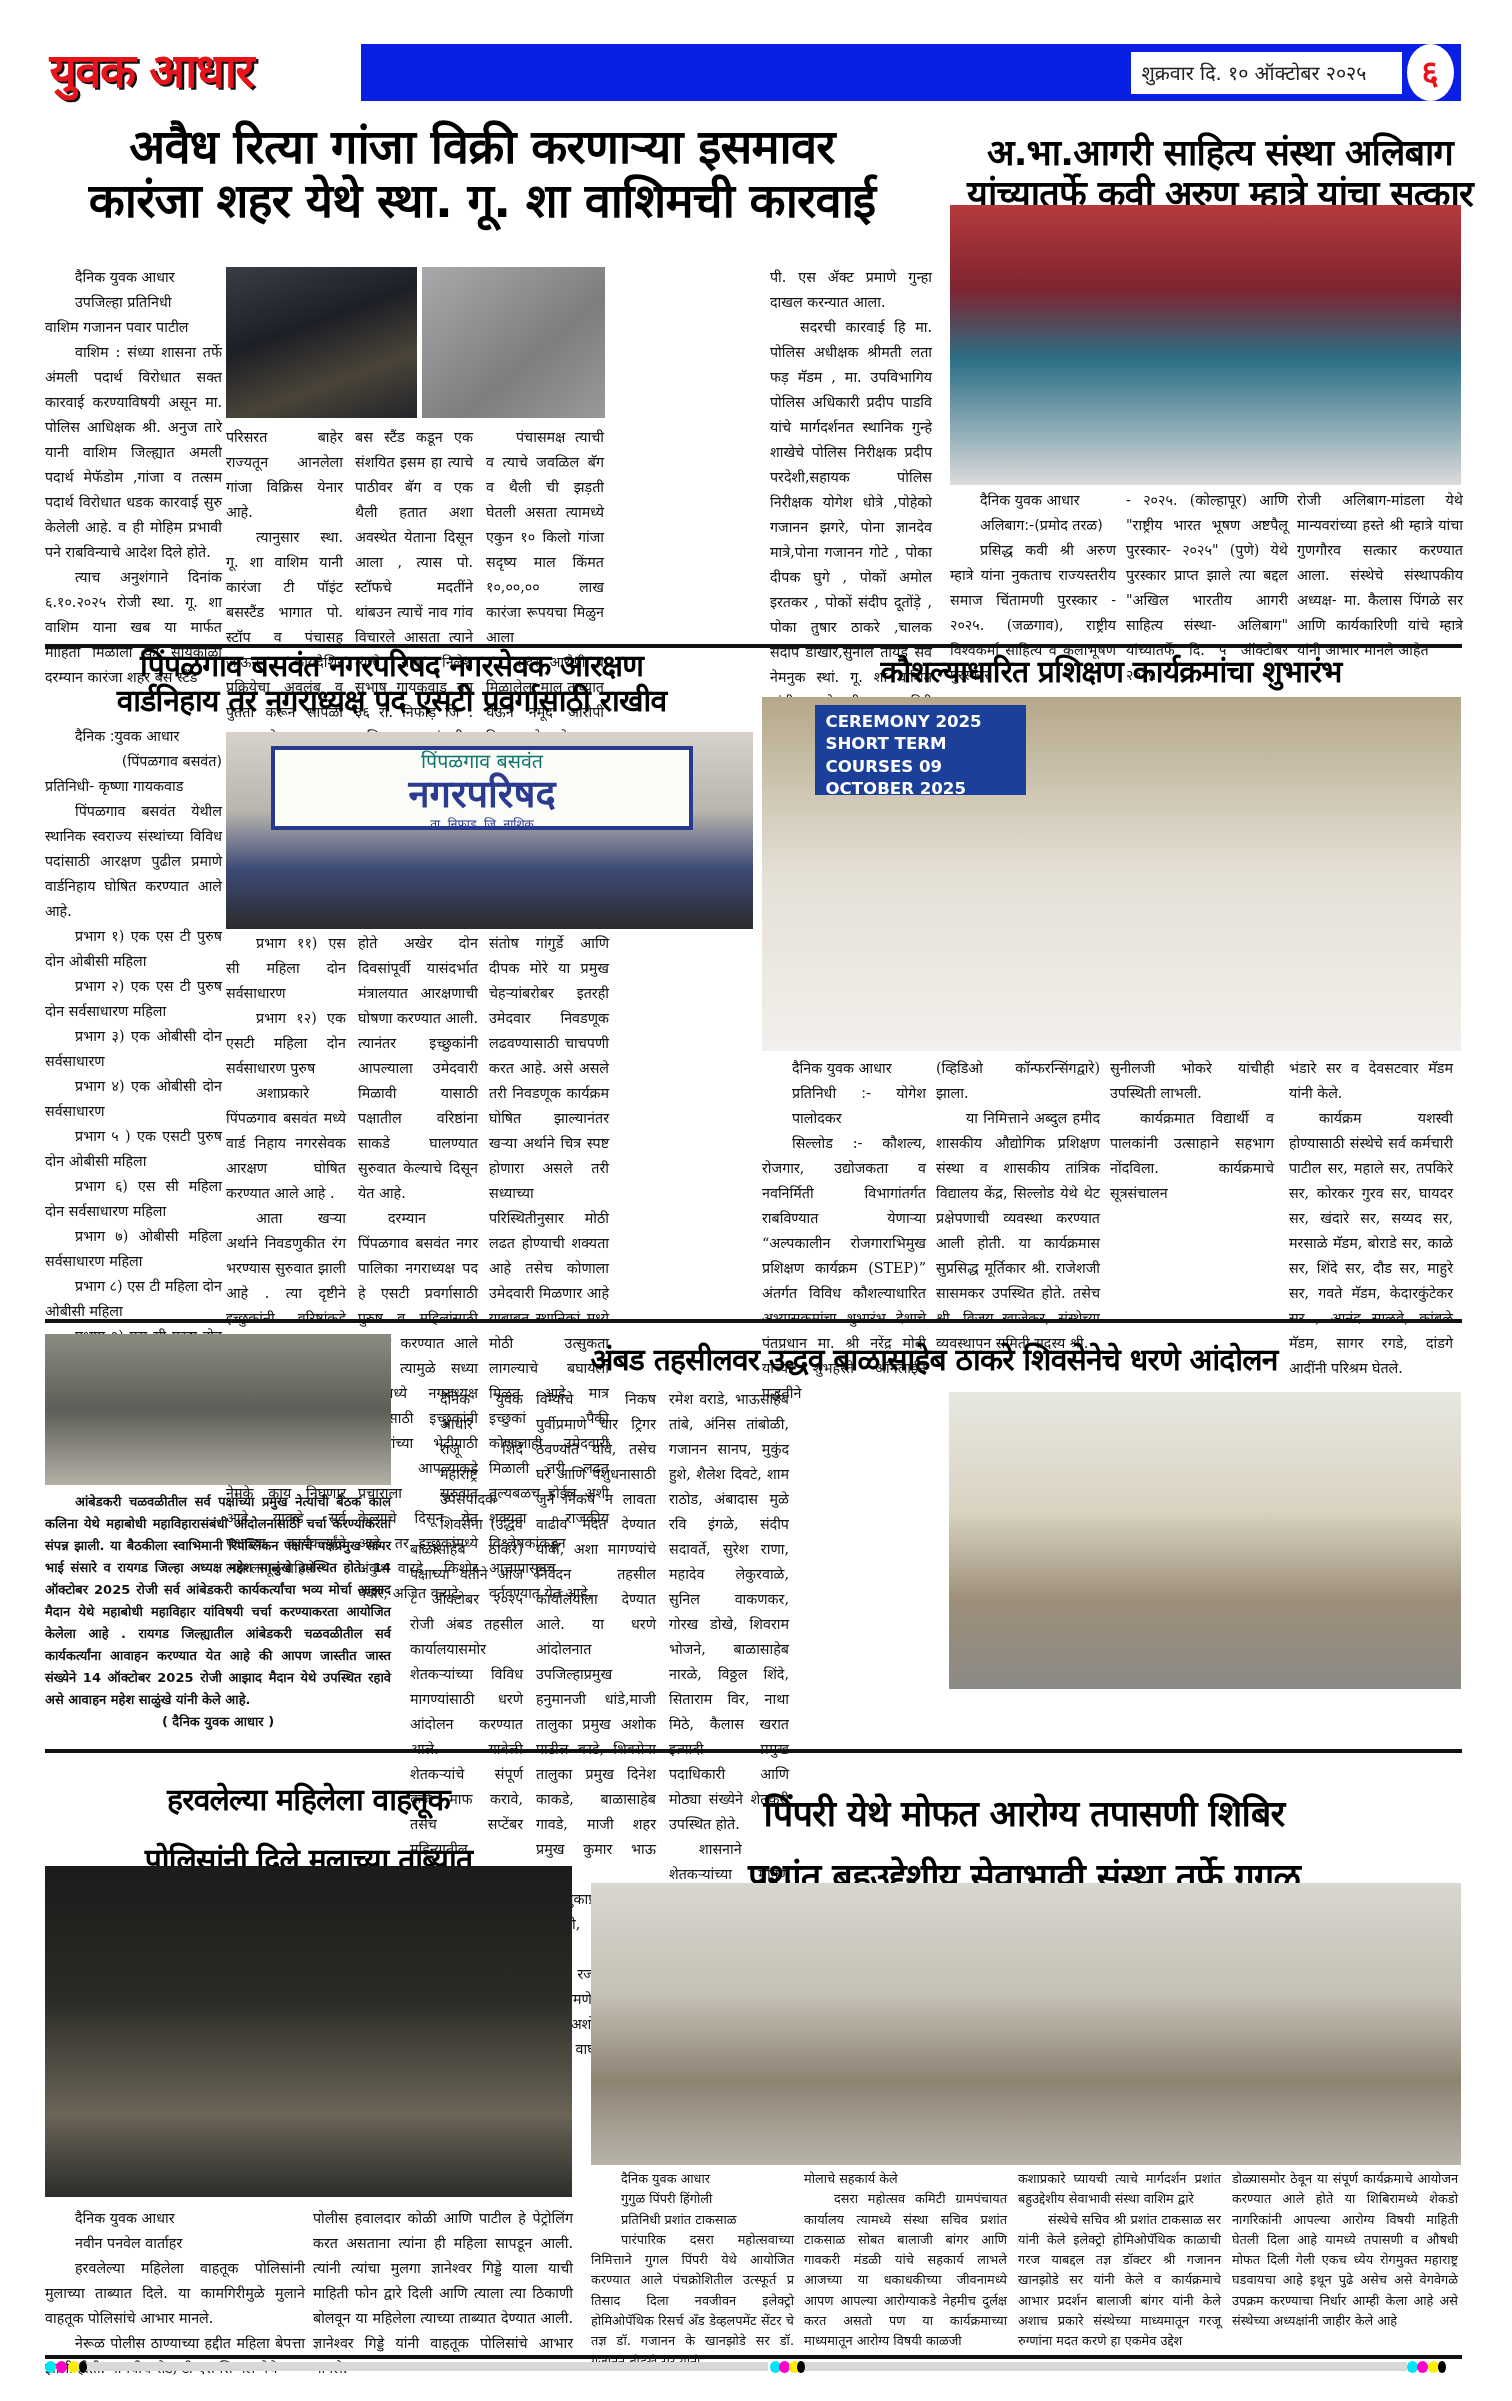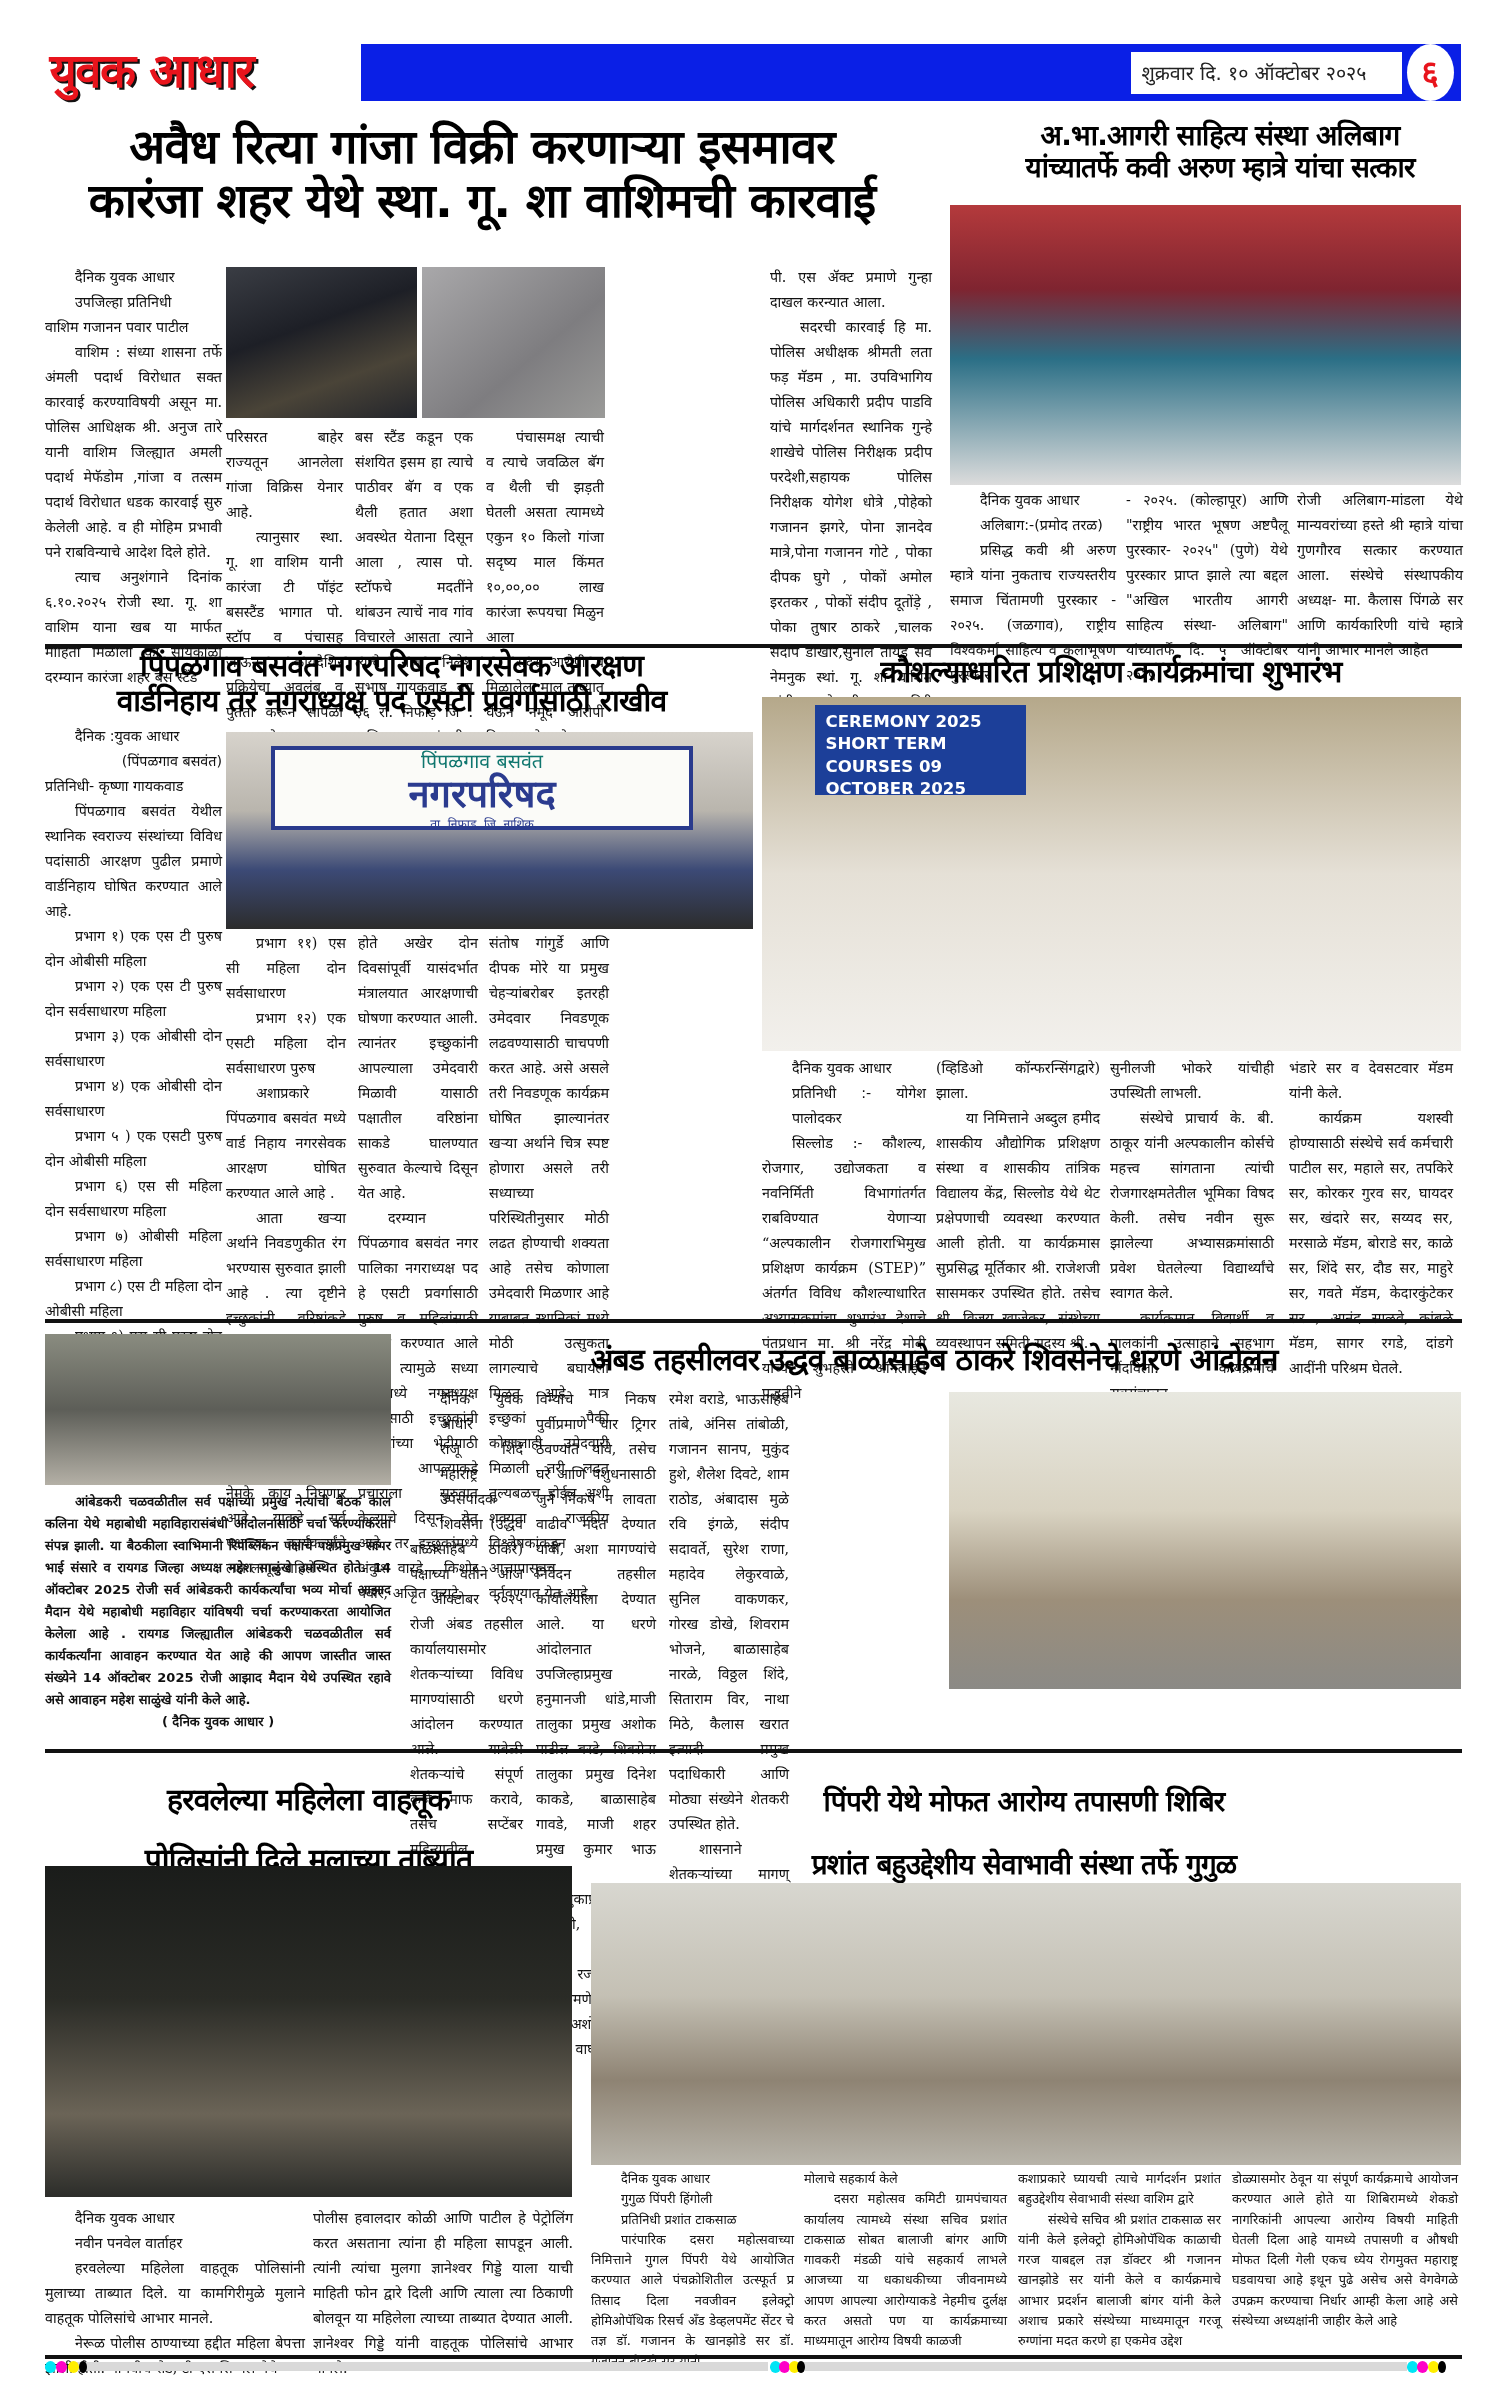--- a/index.html
+++ b/index.html
@@ -8,21 +8,21 @@
 
   .masthead { position: absolute; left: 45px; top: 44px; width: 1416px; height: 57px; background: #0a1fe6; }
   .logo-box { position: absolute; left: 0; top: 0; width: 316px; height: 57px; background: #fff; }
   .logo-text { position: absolute; left: 4.5px; top: -3px; font-family: "DejaVu Serif", serif; font-weight: 900; font-size: 47px; color: #e8141c; text-shadow: 2.3px 2.3px 0 #111; letter-spacing: -1.5px; line-height: 60px; }
   .date-box { position: absolute; right: 59px; top: 7.5px; width: 271px; height: 42px; background: #fff; }
   .date-text { position: absolute; left: 10.5px; top: 7.5px; font-size: 19.6px; color: #222; }
   .page-num { position: absolute; right: 7.5px; top: 0; width: 47px; height: 57px; background: #fff; border-radius: 50%; color: #e8141c; font-size: 33px; font-weight: 900; text-align: center; line-height: 57px; }
 
   .headline { position: absolute; font-family: "DejaVu Sans", sans-serif; font-weight: 700; text-align: center; color: #000; line-height: 1.15; letter-spacing: -0.8px; }
   .hl-xl { font-size: 47px; }
-  .hl-l { font-size: 28px; }
+  .hl-l { font-size: 36px; margin-top: 12px; }
   .hl-m { font-size: 30px; }
 
   .col { position: absolute; font-family: "DejaVu Serif", serif; font-size: 14.3px; line-height: 25px; text-align: justify; color: #111; }
   .col p { text-indent: 30px; }
   .byline { font-family: "DejaVu Sans", sans-serif; font-weight: 400; font-size: 14.3px; line-height: 25px; }
   .byline.indent { padding-left: 30px; }
   .rule { position: absolute; height: 3.8px; background: #111; }
 
   .photo { position: absolute; overflow: hidden; }
   .ph-night { background: linear-gradient(160deg, #3a3d44 0%, #1d1f26 40%, #4a4438 70%, #23252b 100%); }
@@ -153,21 +153,20 @@
   <div class="byline indent">दैनिक युवक आधार</div>
   <div class="byline indent">प्रतिनिधी :- योगेश पालोदकर</div>
   <p>सिल्लोड :- कौशल्य, रोजगार, उद्योजकता व नवनिर्मिती विभागांतर्गत राबविण्यात येणाऱ्या “अल्पकालीन रोजगाराभिमुख प्रशिक्षण कार्यक्रम (STEP)” अंतर्गत विविध कौशल्याधारित अभ्यासक्रमांचा शुभारंभ देशाचे पंतप्रधान मा. श्री नरेंद्र मोदी यांच्या शुभहस्ते ऑनलाईन पद्धतीने</p>
 </div>
 <div class="col" style="left:936px; top:1056px; width:164px;">
   <p style="text-indent:0">(व्हिडिओ कॉन्फरन्सिंगद्वारे) झाला.</p>
   <p>या निमित्ताने अब्दुल हमीद शासकीय औद्योगिक प्रशिक्षण संस्था व शासकीय तांत्रिक विद्यालय केंद्र, सिल्लोड येथे थेट प्रक्षेपणाची व्यवस्था करण्यात आली होती. या कार्यक्रमास सुप्रसिद्ध मूर्तिकार श्री. राजेशजी सासमकर उपस्थित होते. तसेच श्री. विजय खाजेकर, संस्थेच्या व्यवस्थापन समिती सदस्य श्री.</p>
 </div>
 <div class="col" style="left:1110px; top:1056px; width:164px;">
   <p style="text-indent:0">सुनीलजी भोकरे यांचीही उपस्थिती लाभली.</p>
-  <p>संस्थेचे प्राचार्य के. बी. ठाकूर यांनी अल्पकालीन कोर्सचे महत्त्व सांगताना त्यांची रोजगारक्षमतेतील भूमिका विषद केली. तसेच नवीन सुरू झालेल्या अभ्यासक्रमांसाठी प्रवेश घेतलेल्या विद्यार्थ्यांचे स्वागत केले.</p>
   <p>कार्यक्रमात विद्यार्थी व पालकांनी उत्साहाने सहभाग नोंदविला. कार्यक्रमाचे सूत्रसंचालन</p>
 </div>
 <div class="col" style="left:1289px; top:1056px; width:164px;">
   <p style="text-indent:0">भंडारे सर व देवसटवार मॅडम यांनी केले.</p>
   <p>कार्यक्रम यशस्वी होण्यासाठी संस्थेचे सर्व कर्मचारी पाटील सर, महाले सर, तपकिरे सर, कोरकर गुरव सर, घायदर सर, खंदारे सर, सय्यद सर, मरसाळे मॅडम, बोराडे सर, काळे सर, शिंदे सर, दौड सर, माहुरे सर, गवते मॅडम, केदारकुंटेकर सर , आनंद साळवे, कांबळे मॅडम, सागर रगडे, दांडगे आदींनी परिश्रम घेतले.</p>
 </div>
 <div class="rule" style="left:45px; top:1319px; width:1417px;"></div>
 
 <div class="photo ph-meeting" style="left:45px; top:1334px; width:346px; height:151px;"></div>
 <div class="col" style="left:45px; top:1491px; width:346px; font-family:'DejaVu Sans', sans-serif; font-weight:700; font-size:13px; line-height:22px;">

